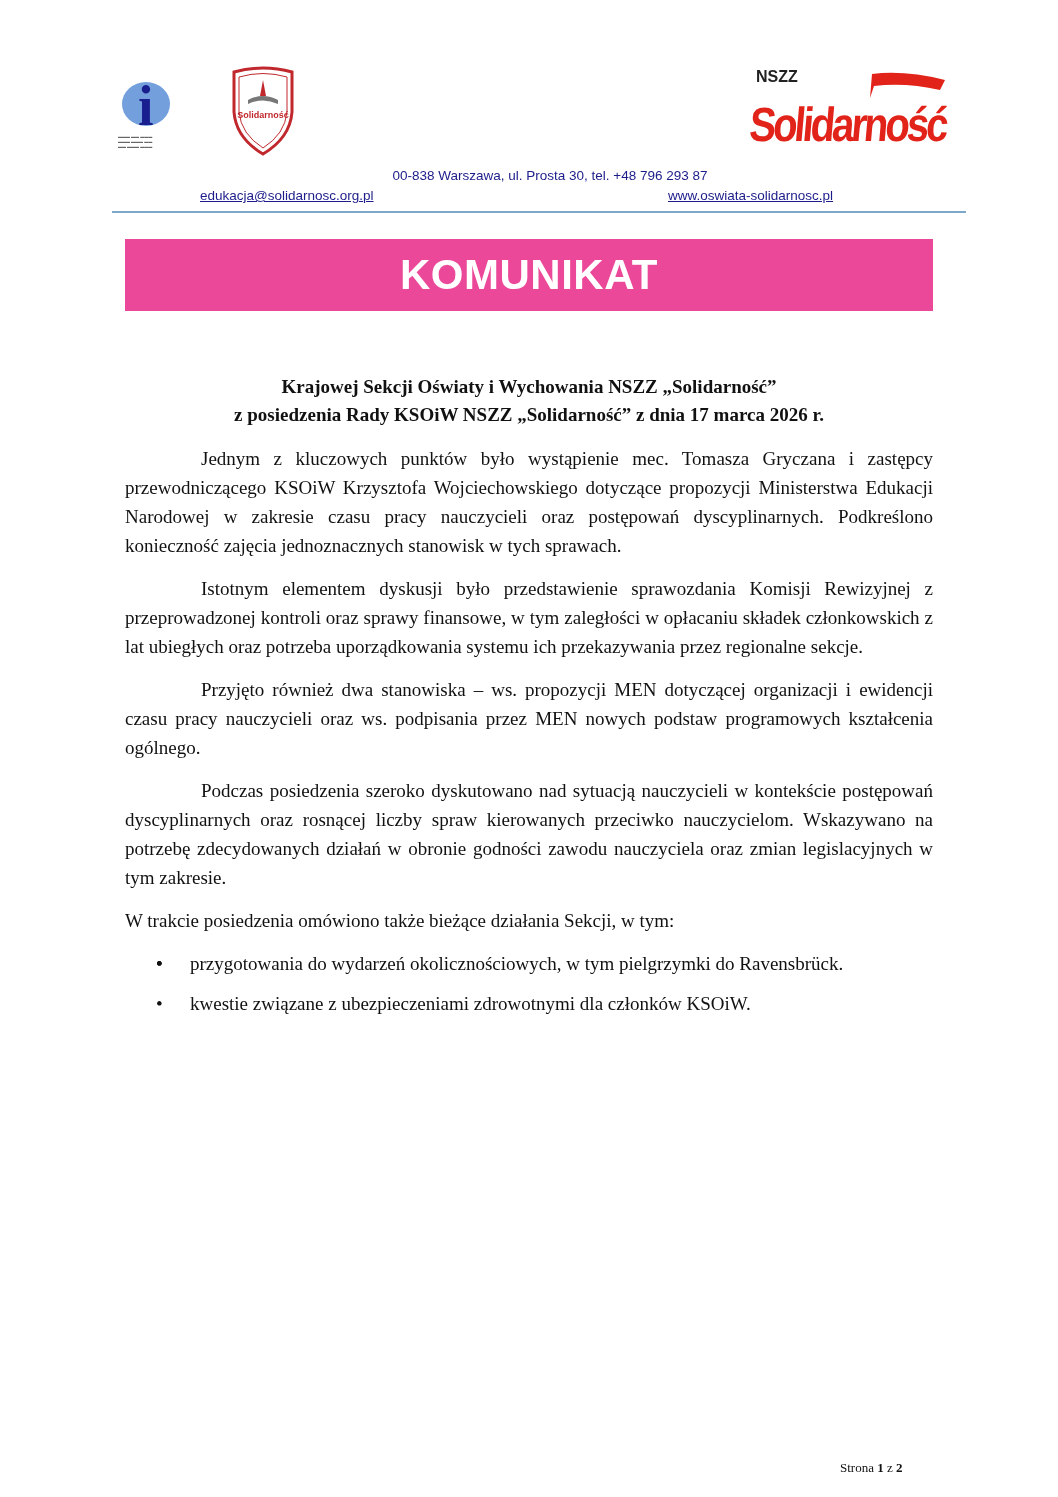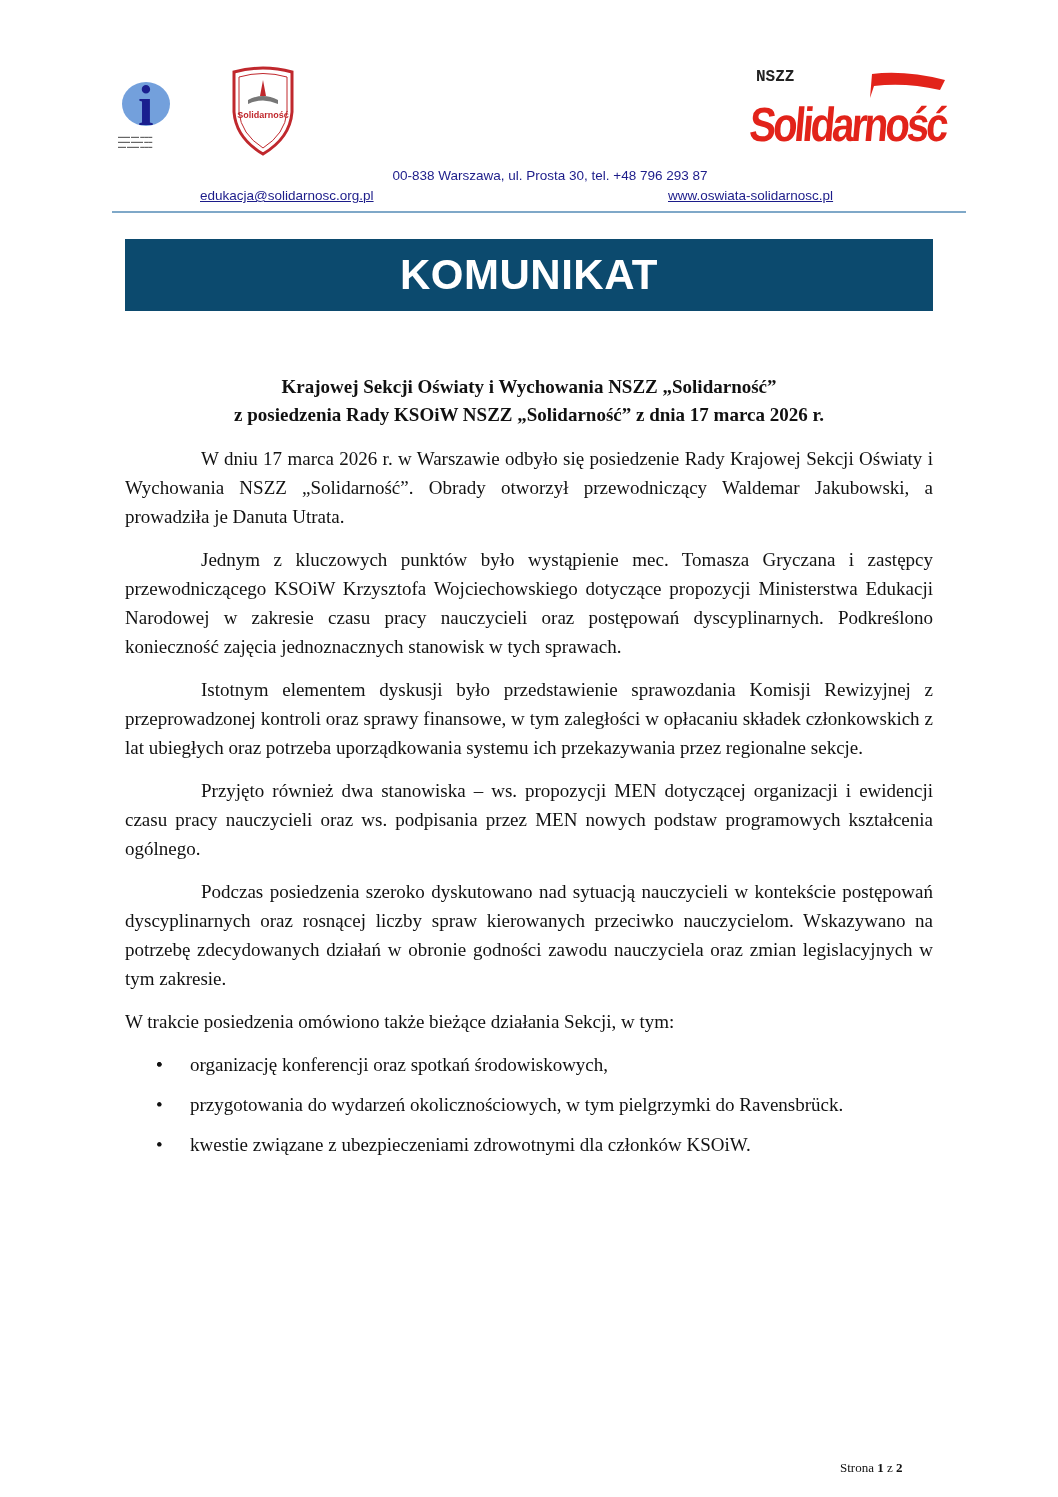--- a/index.html
+++ b/index.html
@@ -6,27 +6,27 @@
   body { width:1058px; height:1497px; position:relative; overflow:hidden; font-family:"Liberation Serif", serif; color:#111; }
   .logo-i { position:absolute; left:118px; top:78px; width:72px; height:80px; }
   .logo-i .circle { position:absolute; left:4px; top:4px; width:48px; height:44px; border-radius:50%; background:#5b8fd6; opacity:0.85; }
   .logo-i .letter { position:absolute; left:20px; top:0px; font-family:"Liberation Serif", serif; font-weight:bold; font-size:56px; color:#1a1f8f; line-height:1; }
   .logo-i .tiny { position:absolute; left:0; top:56px; width:72px; font-family:"Liberation Sans", sans-serif; font-size:4px; line-height:5px; color:#666; }
   .shield { position:absolute; left:230px; top:66px; width:66px; height:90px; }
   .header-title { position:absolute; left:340px; top:74px; width:370px; text-align:center; font-family:"Liberation Sans", sans-serif; color:#1c1c8a; }
   .header-title .l1 { font-size:27px; line-height:34px; }
   .header-title .l2 { font-size:27px; font-weight:bold; line-height:36px; }
   .sol { position:absolute; left:752px; top:68px; width:200px; height:90px; }
-  .sol .nszz { position:absolute; left:4px; top:0; font-family:Liberation Mono, monospace; font-weight:bold; font-size:16px; color:#222; }
+  .sol .nszz { position:absolute; left:4px; top:0; font-family:Liberation Sans, sans-serif; font-weight:bold; font-size:16px; color:#222; }
   .sol .word { position:absolute; left:0; top:30px; font-family:"Liberation Sans", sans-serif; font-weight:bold; font-size:40px; color:#e2231a; letter-spacing:-3px; transform:scaleY(1.2) skewX(-6deg); transform-origin:left top; }
   .address { position:absolute; left:340px; top:168px; width:420px; text-align:center; font-family:"Liberation Sans", sans-serif; font-size:13.5px; color:#1c1c8a; }
   .email { position:absolute; left:200px; top:188px; font-family:"Liberation Sans", sans-serif; font-size:13.5px; color:#1c1c8a; text-decoration:underline; }
   .www { position:absolute; left:668px; top:188px; font-family:"Liberation Sans", sans-serif; font-size:13.5px; color:#1c1c8a; text-decoration:underline; }
   .hr { position:absolute; left:112px; top:211px; width:854px; height:2px; background:#7fa8c8; }
-  .banner { position:absolute; left:125px; top:239px; width:808px; height:72px; background:#0c4a6e; display:flex; align-items:center; justify-content:center; }
+  .banner { position:absolute; left:125px; top:239px; width:808px; height:72px; background:#ec4899; display:flex; align-items:center; justify-content:center; }
   .banner span { font-family:"Liberation Sans", sans-serif; font-weight:bold; font-size:42px; color:#fff; letter-spacing:0.5px; }
   .subtitle { position:absolute; left:125px; top:337px; width:808px; text-align:center; font-weight:bold; font-size:19px; line-height:28px;margin-top:36px; }
   .body { position:absolute; left:125px; top:444px; width:808px; font-size:19px; line-height:29px; text-align:justify; }
   .body p { margin:0 0 14px 0; text-indent:76px; }
   .body p.noindent { text-indent:0; }
   .body ul { margin:0; padding:0; list-style:none; }
   .body li { position:relative; padding-left:65px; margin-bottom:11px; line-height:29px; }
   .body li .bullet { position:absolute; left:31px; top:0; }
   .footer { position:absolute; left:840px; top:1460px; font-size:13px; }
   .footer b { font-weight:bold; }
@@ -67,29 +67,28 @@
 <div class="banner">
   <span>KOMUNIKAT</span>
 </div>
 
 <div class="subtitle">
   <div>Krajowej Sekcji Oświaty i Wychowania NSZZ „Solidarność”</div>
   <div>z posiedzenia Rady KSOiW NSZZ „Solidarność” z dnia 17 marca 2026 r.</div>
 </div>
 
 <div class="body">
-  <p>W dniu 17 marca 2026 r. w Warszawie odbyło się posiedzenie Rady Krajowej Sekcji Oświaty i Wychowania NSZZ „Solidarność”. Obrady otworzył przewodniczący Waldemar Jakubowski, a prowadziła je Danuta Utrata.</p>
   <p>Jednym z kluczowych punktów było wystąpienie mec. Tomasza Gryczana i zastępcy przewodniczącego KSOiW Krzysztofa Wojciechowskiego dotyczące propozycji Ministerstwa Edukacji Narodowej w zakresie czasu pracy nauczycieli oraz postępowań dyscyplinarnych. Podkreślono konieczność zajęcia jednoznacznych stanowisk w tych sprawach.</p>
   <p>Istotnym elementem dyskusji było przedstawienie sprawozdania Komisji Rewizyjnej z przeprowadzonej kontroli oraz sprawy finansowe, w tym zaległości w opłacaniu składek członkowskich z lat ubiegłych oraz potrzeba uporządkowania systemu ich przekazywania przez regionalne sekcje.</p>
   <p>Przyjęto również dwa stanowiska – ws. propozycji MEN dotyczącej organizacji i ewidencji czasu pracy nauczycieli oraz ws. podpisania przez MEN nowych podstaw programowych kształcenia ogólnego.</p>
   <p>Podczas posiedzenia szeroko dyskutowano nad sytuacją nauczycieli w kontekście postępowań dyscyplinarnych oraz rosnącej liczby spraw kierowanych przeciwko nauczycielom. Wskazywano na potrzebę zdecydowanych działań w obronie godności zawodu nauczyciela oraz zmian legislacyjnych w tym zakresie.</p>
   <p class="noindent">W trakcie posiedzenia omówiono także bieżące działania Sekcji, w tym:</p>
   <ul>
     <li><span class="bullet">•</span></li>
-    <li><span class="bullet">•</span><span>organizację konferencji oraz spotkań środowiskowych,</span></li>
+    <li><span class="bullet">•</span></li>
     <li><span class="bullet">•</span><span>przygotowania do wydarzeń okolicznościowych, w tym pielgrzymki do Ravensbrück.</span></li>
     <li><span class="bullet">•</span><span>kwestie związane z ubezpieczeniami zdrowotnymi dla członków KSOiW.</span></li>
   </ul>
 </div>
 
 <div class="footer">
   <span>Strona</span>
   <b>1</b>
   <span>z</span>
   <b>2</b>

